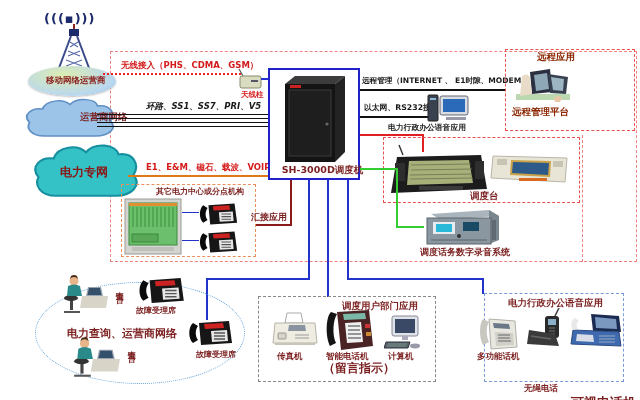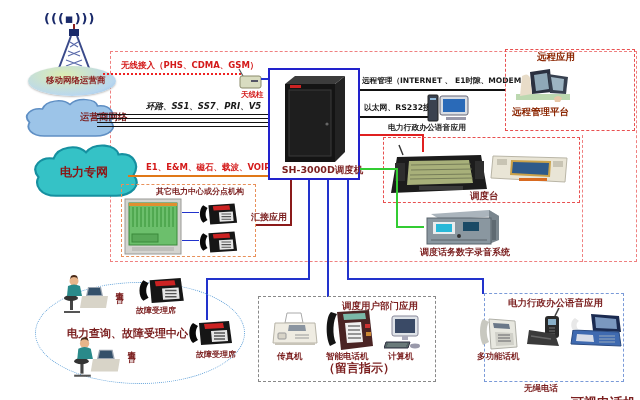--- a/index.html
+++ b/index.html
@@ -229,21 +229,21 @@
     <svg width="50" height="29" viewBox="0 0 46 28">
       <path d="M6,4 C1,8 1,20 6,24 L11,21 C8,17 8,11 11,7 Z" fill="#0a0a0a"></path>
       <polygon points="12,4 42,2 45,24 14,26" fill="#161616"></polygon>
       <polygon points="17,5 36,4 37,9 18,10" fill="#cc2222"></polygon>
       <polygon points="24,12 40,11 41,22 25,23" fill="#e6e6e6"></polygon>
       <path d="M27,14 h11 M27,17 h11 M27,20 h11" stroke="#555" stroke-width="1.3"></path>
     </svg>
   </div>
   <div class="lbl" style="left:136px;top:307px;font-size:8px;color:#7b1f1f;">故障受理席</div>
 
-  <div class="lbl" style="left:67px;top:328px;font-size:11px;color:#7b1f1f;">电力查询、故障受理中心</div>
+  <div class="lbl" style="left:67px;top:328px;font-size:11px;color:#7b1f1f;">电力查询、运营商网络</div>
 
   <div class="abs" style="left:70px;top:336px;">
     <svg width="52" height="42" viewBox="0 0 50 40">
       <rect x="10" y="24" width="3" height="12" fill="#444"></rect>
       <path d="M4,38 h16" stroke="#555" stroke-width="2"></path>
       <ellipse cx="11" cy="24" rx="7" ry="3" fill="#333"></ellipse>
       <circle cx="14" cy="7" r="4.5" fill="#e8b58a"></circle>
       <path d="M10,5 a5,5 0 0 1 8,0 l-1,-3 a5,4 0 0 0 -6,0 z" fill="#4a2a18"></path>
       <path d="M8,12 q6,-3 12,0 l2,10 h-15 z" fill="#2a8a8a"></path>
       <polygon points="22,22 48,22 46,34 20,34" fill="#d8d4c8"></polygon>

